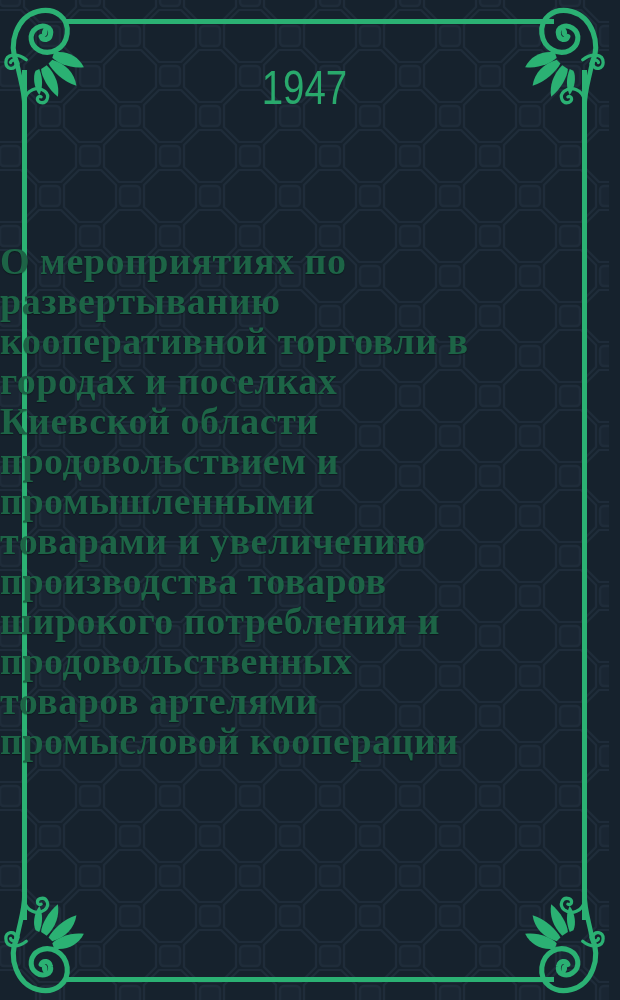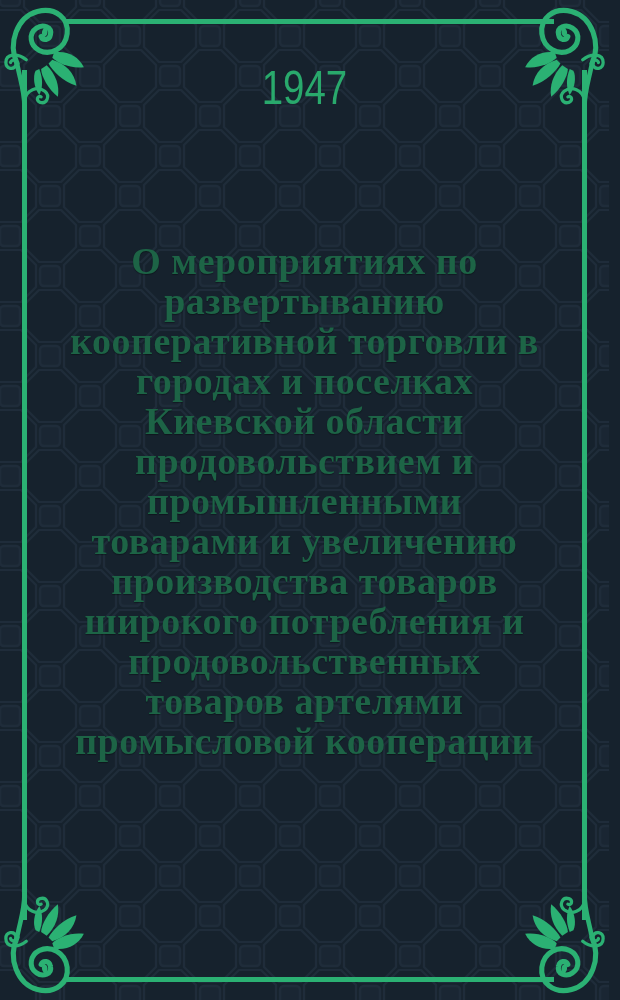--- a/index.html
+++ b/index.html
@@ -36,21 +36,20 @@
     position:absolute;top:64px;left:0;right:0;
     text-align:center;
     font:400 48px/1 "Liberation Sans",sans-serif;
     color:var(--year);
     letter-spacing:0px;
   }
   .year .condense{display:inline-block;transform:scaleX(0.8);transform-origin:50% 50%;}
 
   .title{
     position:absolute;top:241px;left:0;right:0;
-    text-align:center;
     font-family:"Liberation Serif",serif;
     font-weight:bold;
     font-size:38px;line-height:40px;
     letter-spacing:0.5px;
     color:var(--title);
     white-space:pre-line;
     text-shadow:0 1px 1px rgba(0,0,0,0.35);
   }
 </style>
 </head>

